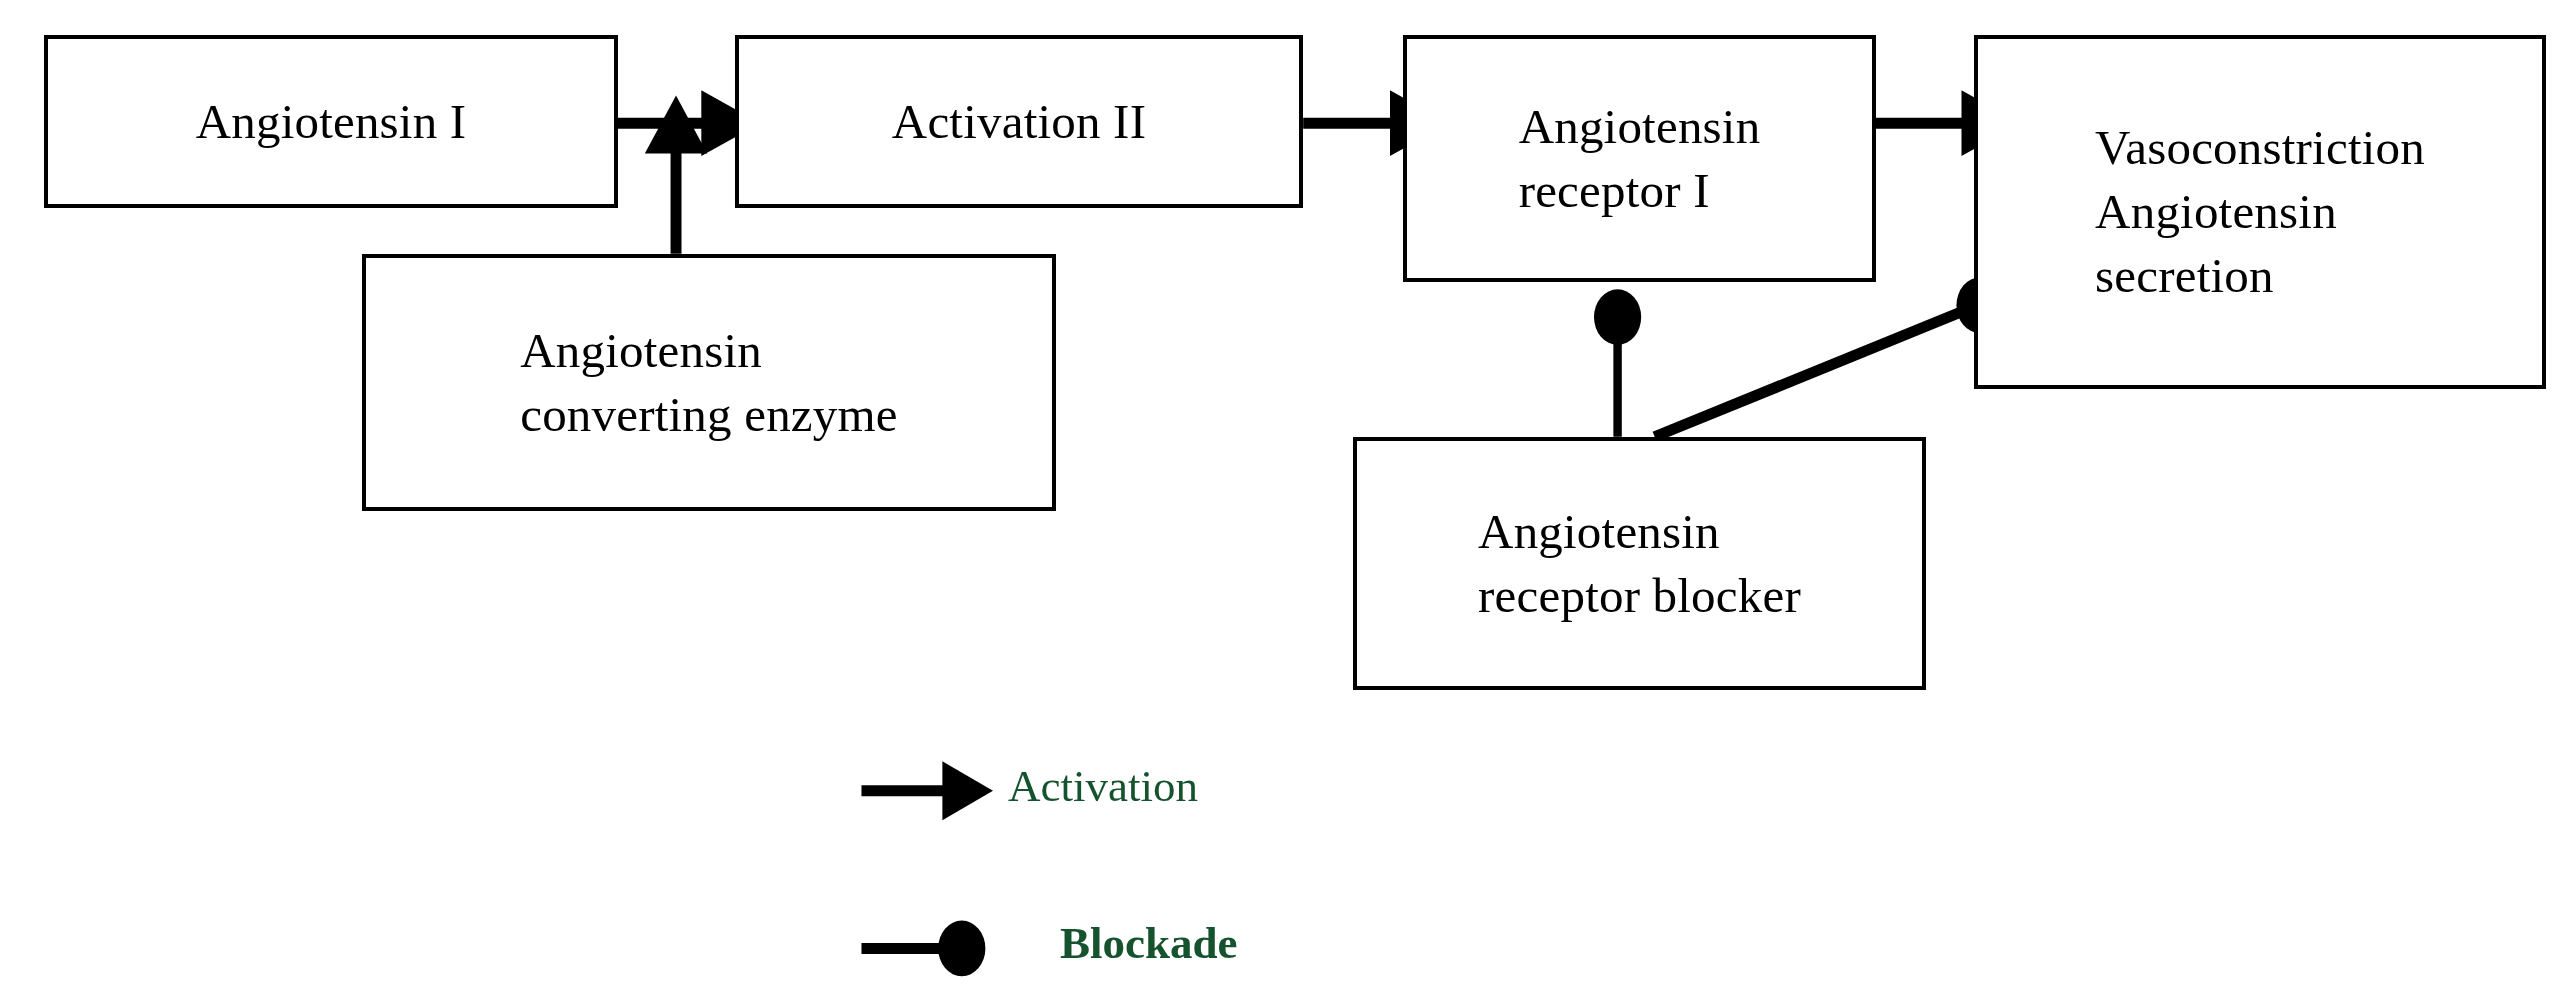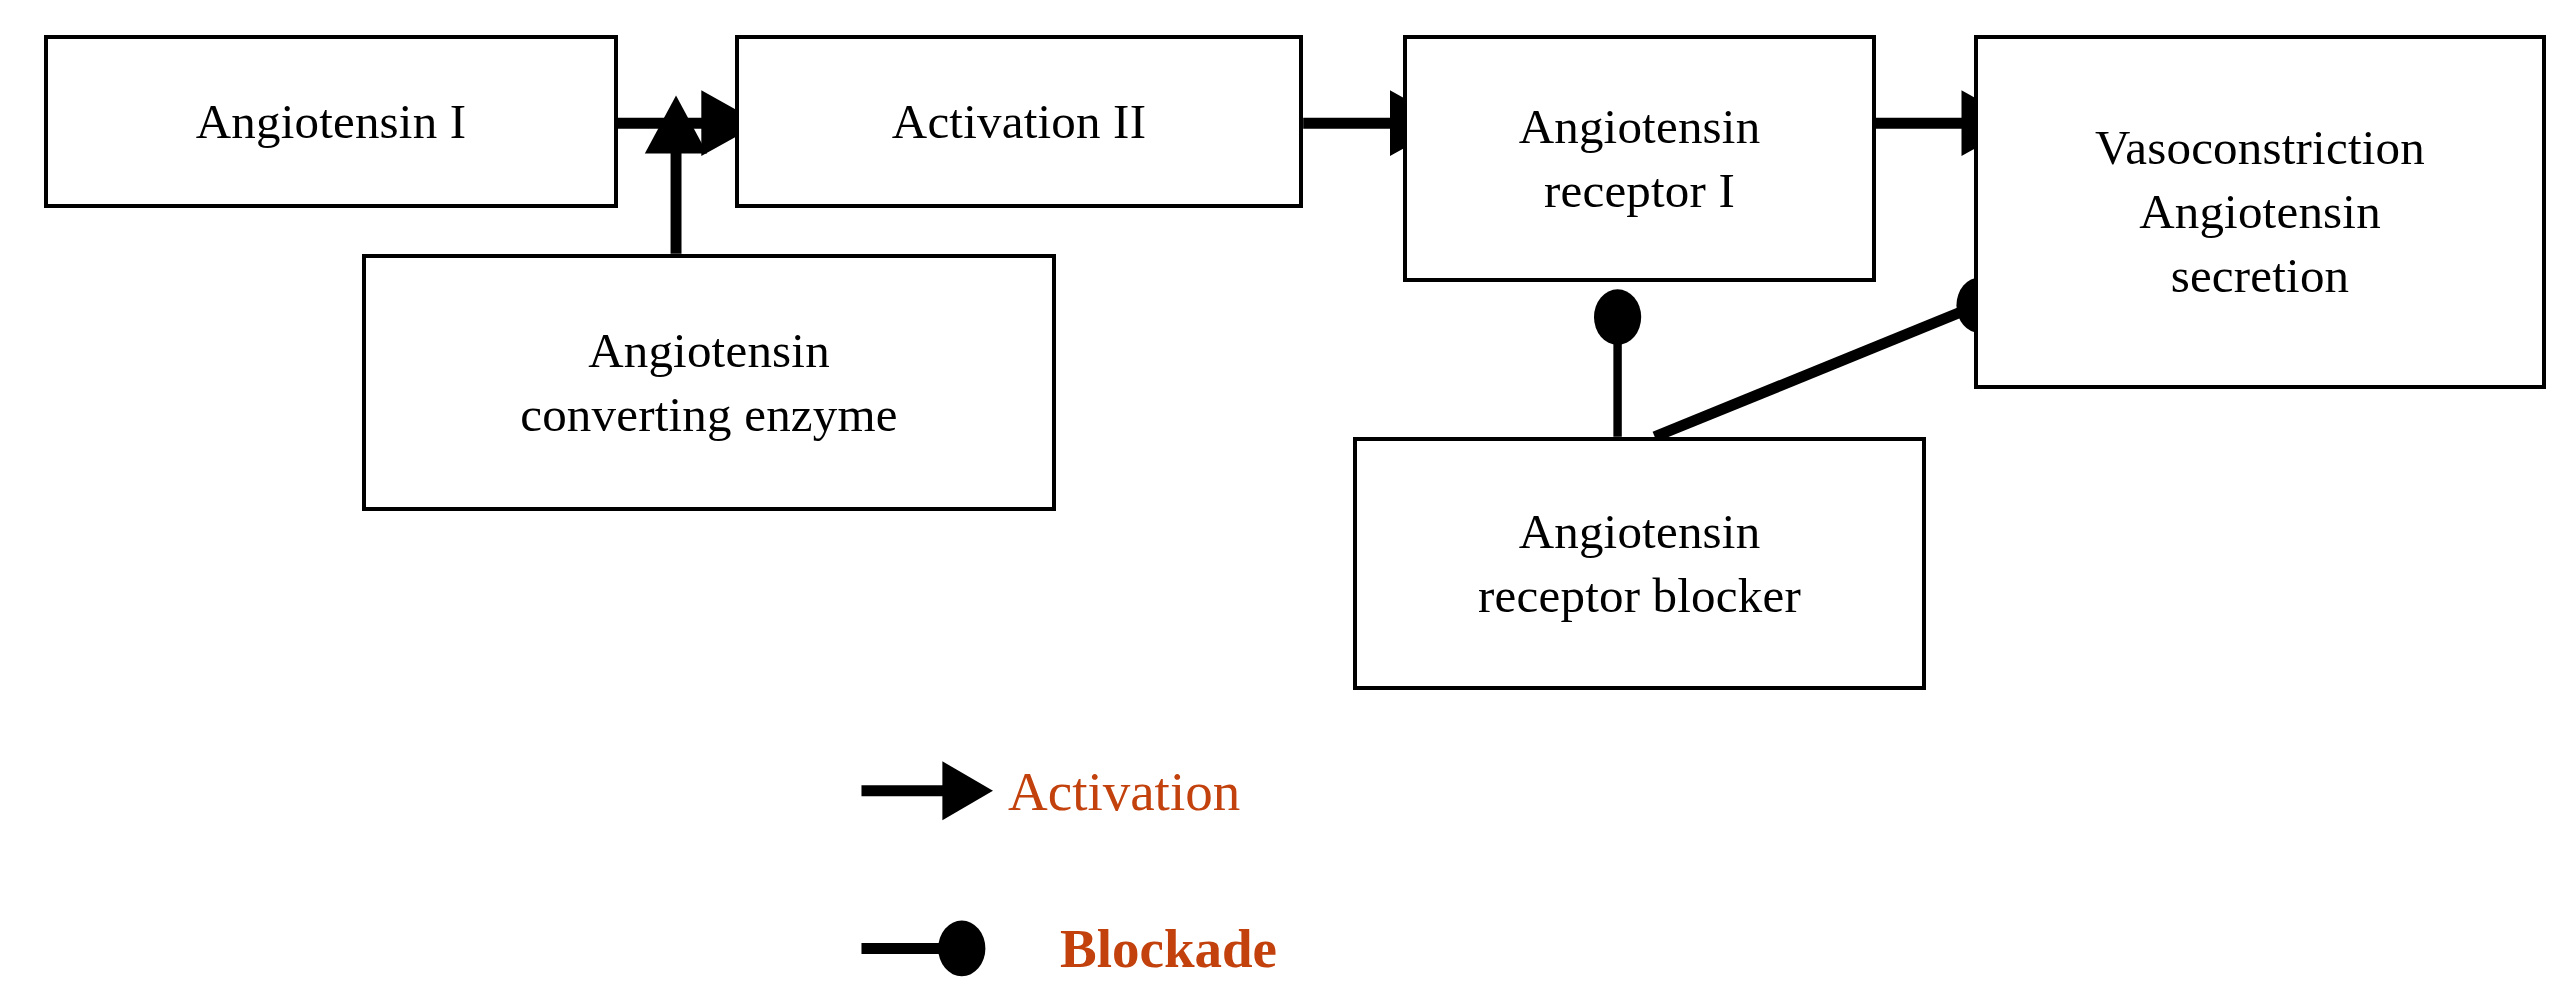--- a/index.html
+++ b/index.html
@@ -25,37 +25,36 @@
     height: 1000px;
   }
   .node-box {
     position: absolute;
     box-sizing: border-box;
     border: 4.2px solid #000000;
     background: #ffffff;
     display: flex;
     align-items: center;
     justify-content: center;
-    text-align: center;
   }
   .node-label {
     font-family: "Liberation Serif", "DejaVu Serif", serif;
     font-size: 49px;
     line-height: 1.30;
     color: #000000;
     letter-spacing: 0.2px;
     padding: 0 8.4px;
     white-space: pre-line;
   }
   .legend-label {
     position: absolute;
     font-family: "Liberation Serif", "DejaVu Serif", serif;
-    font-size: 55px;
+    font-size: 45px;
     line-height: 1.0;
-    color: #c2410c;
+    color: #14532d;
     white-space: nowrap;
   }
 </style>
 </head>
 <body>
 
 <div id="canvas">
 
   <svg id="diagram-svg" viewBox="0 0 3056 1186" xmlns="http://www.w3.org/2000/svg">
 

